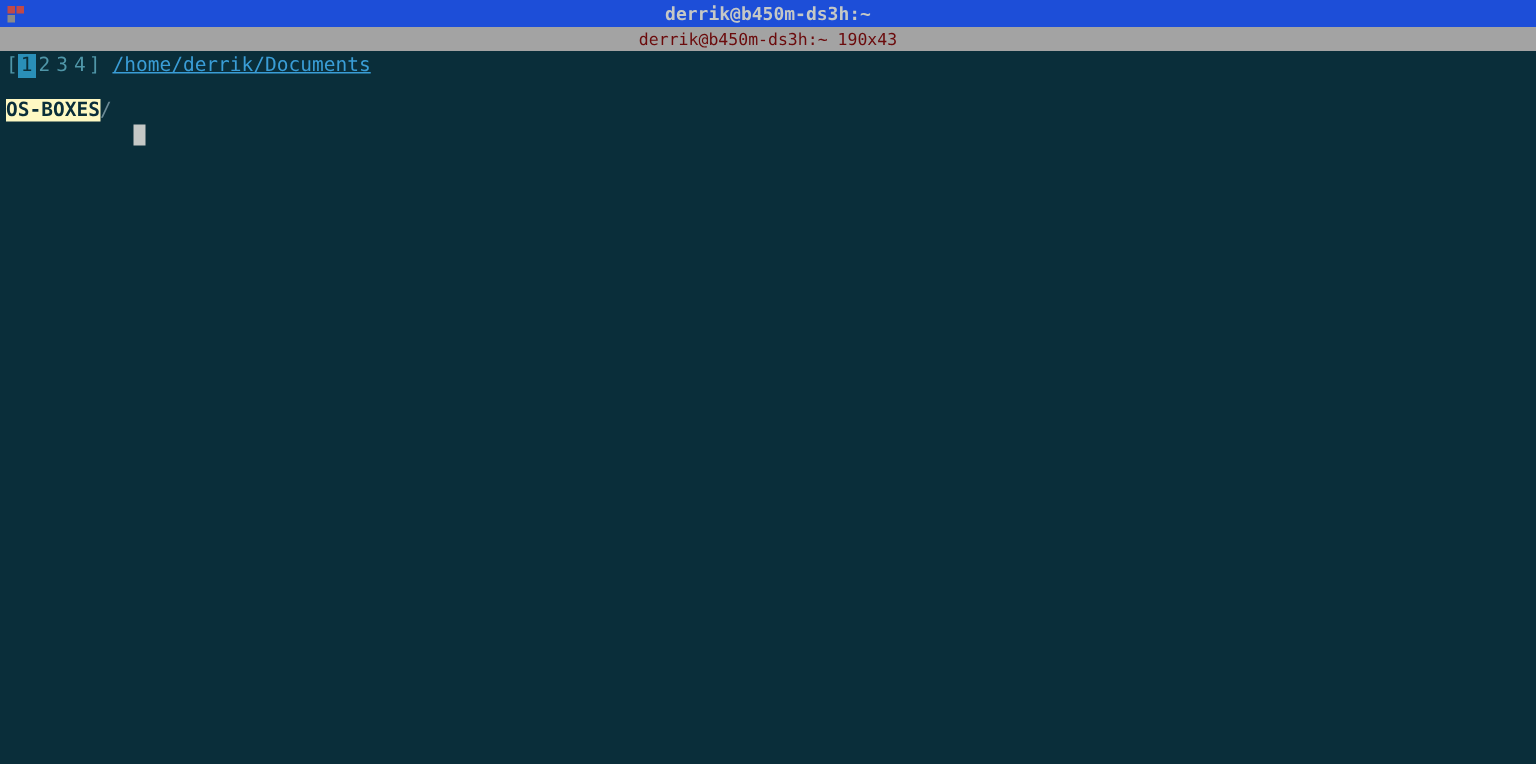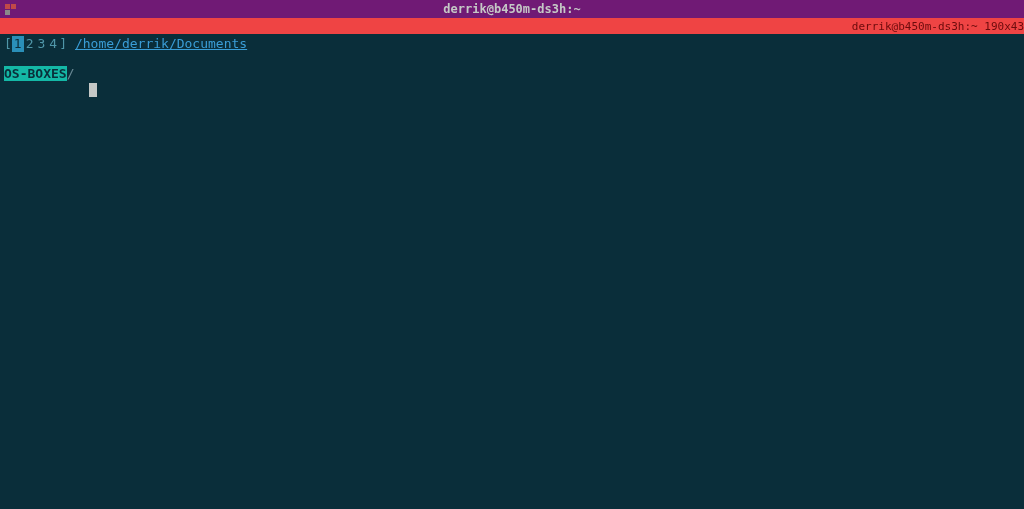--- a/index.html
+++ b/index.html
@@ -10,21 +10,21 @@
     body {
       width: 1024px;
       height: 509px;
       background: #0a2e3a;
       font-family: 'DejaVu Sans Mono', 'Liberation Mono', monospace;
       font-size: 13px;
       overflow: hidden;
     }
     .titlebar {
       height: 18px;
-      background: #701a75;
+      background: #1d4ed8;
       display: flex;
       align-items: center;
       justify-content: center;
       position: relative;
     }
     .titlebar-icon {
       position: absolute;
       left: 4px;
       top: 3px;
       width: 12px;
@@ -41,24 +41,24 @@
     .titlebar-icon span:nth-child(2) { background: #c14949; }
     .titlebar-icon span:nth-child(3) { background: #8a8a8a; }
     .titlebar-icon span:nth-child(4) { background: transparent; }
     .titlebar-title {
       color: #c5c8c6;
       font-size: 12px;
       font-weight: bold;
     }
     .statusbar {
       height: 16px;
-      background: #ef4444;
+      background: #a3a3a3;
       display: flex;
       align-items: center;
-      justify-content: flex-end;
+      justify-content: center;
     }
     .statusbar-text {
       color: #6b0b0c;
       font-size: 11px;
     }
     .terminal {
       padding: 2px 4px;
       line-height: 16px;
     }
     .workspace-line {
@@ -79,21 +79,21 @@
     }
     .path {
       color: #3a9dd6;
       text-decoration: underline;
       margin-left: 8px;
     }
     .listing {
       margin-top: 14px;
     }
     .dir-highlight {
-      background: #14b8a6;
+      background: #fef9c3;
       color: #0a2e3a;
       font-weight: bold;
     }
     .dir-slash {
       color: #6b8a96;
     }
     .file {
       color: #6b8a96;
     }
     .cursor {

